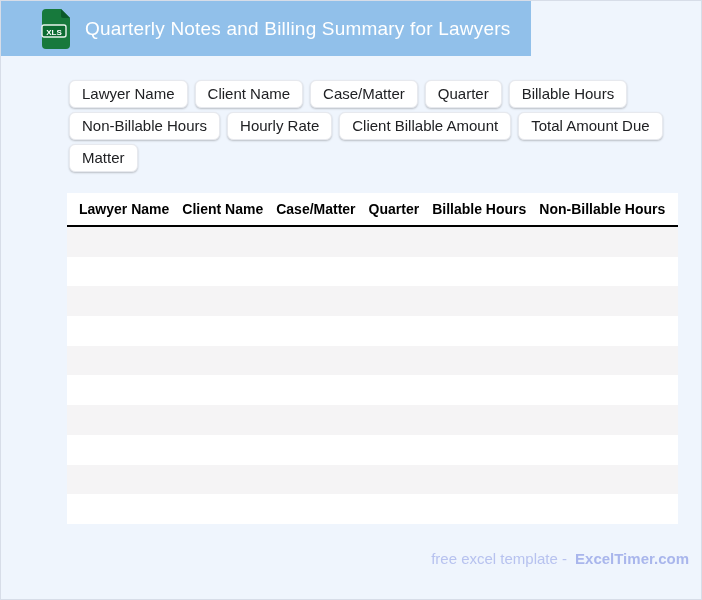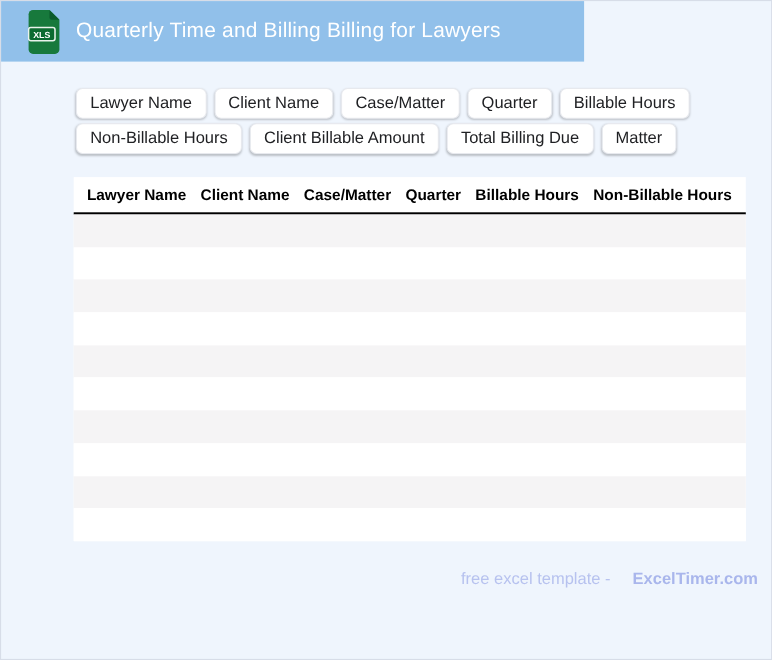--- a/index.html
+++ b/index.html
@@ -9,21 +9,21 @@
     position:relative;
     width:702px; height:600px;
     background:#eff5fd;
     border:1px solid #d7dde8;
     overflow:hidden;
   }
   .header-band {
     width:530px; height:55px;
     background:#91c0ea;
     display:flex; align-items:center;
-    padding-left:24px;
+    padding-left:40px;
   }
   .xls-icon { flex:0 0 auto; display:block; }
   .page-title {
     margin-left:14px;
     color:#ffffff;
     font-size:19px;
     font-weight:500;
     letter-spacing:0.2px;
     white-space:nowrap;
   }
@@ -67,51 +67,52 @@
   .trow { height:29.7px; background:#ffffff; }
   .trow:nth-child(odd) { background:#f5f4f5; }
   .footer {
     margin-top:26px;
     text-align:right;
     padding-right:12px;
     font-size:15px;
     color:#b7c2ef;
   }
   .footer .brand {
-    margin-left:20px;
+    margin-left:8px;
     font-weight:bold;
     color:#a9b6ec;
     text-decoration:none;
     cursor:pointer;
   }
 </style>
 </head>
 <body>
 
 <div class="page">
 
   <div class="header-band">
     <svg class="xls-icon" width="30" height="42" viewBox="0 0 30 42" aria-hidden="true">
       <path d="M5 1 h15 l9 9 v27 a4 4 0 0 1 -4 4 h-20 a4 4 0 0 1 -4 -4 v-32 a4 4 0 0 1 4 -4 z" fill="#17793c"></path>
       <path d="M20 1 l9 9 h-7 a2 2 0 0 1 -2 -2 z" fill="#0b5a2b"></path>
       <rect x="1" y="17" width="24" height="12" rx="2" fill="#0c6b31" stroke="#e9f3ec" stroke-width="1.4"></rect>
       <text x="13" y="26.5" text-anchor="middle" font-family="Liberation Sans, sans-serif" font-size="8" font-weight="bold" fill="#ffffff">XLS</text>
     </svg>
-    <h1 class="page-title">Quarterly Time and Billing Billing for Lawyers</h1>
+    <h1 class="page-title">Quarterly Notes and Billing Summary for Lawyers</h1>
   </div>
 
   <div class="chips">
       <span class="chip">Lawyer Name</span>
       <span class="chip">Client Name</span>
       <span class="chip">Case/Matter</span>
       <span class="chip">Quarter</span>
       <span class="chip">Billable Hours</span>
       <span class="chip">Non-Billable Hours</span>
+      <span class="chip">Hourly Rate</span>
       <span class="chip">Client Billable Amount</span>
-      <span class="chip">Total Billing Due</span>
+      <span class="chip">Total Amount Due</span>
       <span class="chip">Matter</span>
     </div>
 
   <div class="table">
     <div class="thead">
         <span class="th">Lawyer Name</span>
         <span class="th">Client Name</span>
         <span class="th">Case/Matter</span>
         <span class="th">Quarter</span>
         <span class="th">Billable Hours</span>

